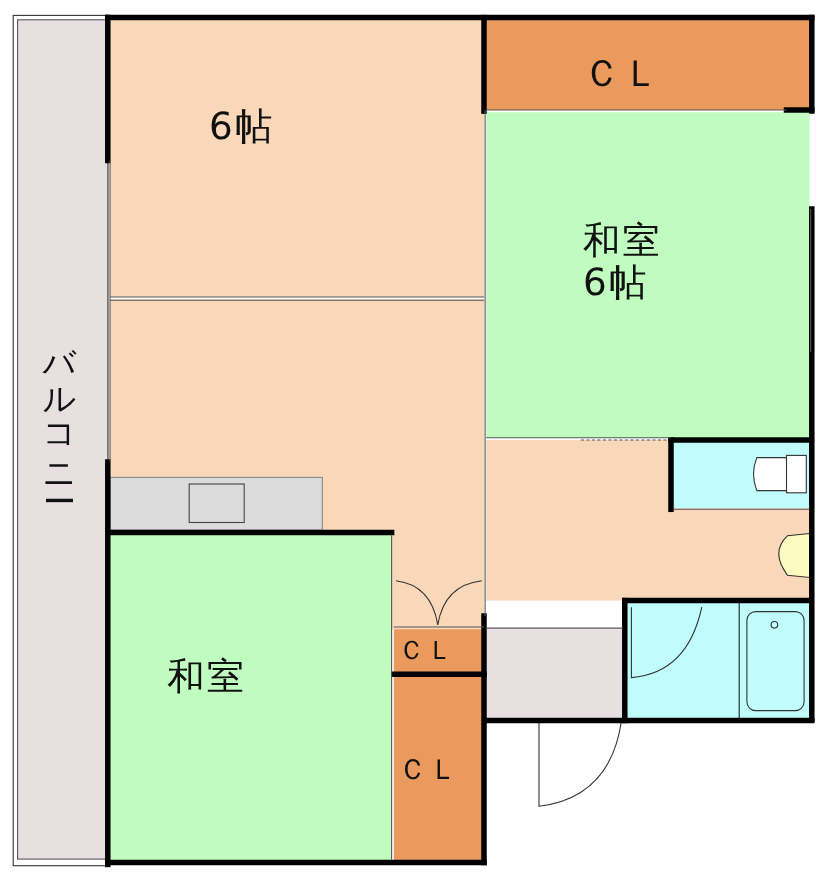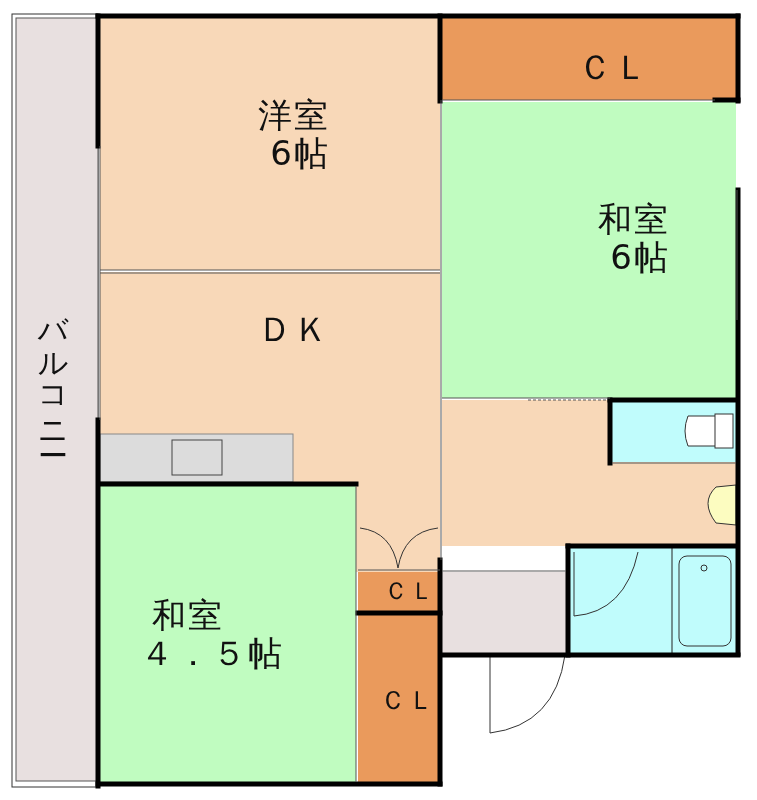--- a/index.html
+++ b/index.html
@@ -1,18 +1,18 @@
 <!DOCTYPE html>
 <html><head>
 <meta charset="utf-8">
 <style>
   html, body { margin: 0; padding: 0; background: #ffffff; }
   body { width: 757px; height: 800px; position: relative; overflow: hidden; font-family: "DejaVu Sans", sans-serif; }
   .plan { position: absolute; left: 0; top: 0; width: 757px; height: 800px; }
-  .room-label { position: absolute; text-align: right; color: #111; font-size: 34px; line-height: 38px; letter-spacing: 2px; }
+  .room-label { position: absolute; text-align: left; color: #111; font-size: 34px; line-height: 38px; letter-spacing: 2px; }
   .balcony-label { position: absolute; left: 28px; top: 296px; width: 46px; font-size: 30px; line-height: 42px; text-align: center; color: #111; writing-mode: vertical-rl; letter-spacing: 2px; }
 </style>
 </head>
 <body>
 
 <svg class="plan" width="757" height="800" viewBox="0 0 757 800" xmlns="http://www.w3.org/2000/svg">
 
   <g>
     <rect x="12" y="14" width="86" height="773" fill="#ffffff" stroke="#333" stroke-width="1"></rect>
     <rect x="16" y="18" width="82" height="763" fill="#e8e0e0" stroke="#555" stroke-width="1"></rect>
@@ -96,33 +96,30 @@
     <line x1="441" y1="100" x2="441" y2="560"></line>
     <line x1="100" y1="146" x2="100" y2="420"></line>
     <line x1="737" y1="190" x2="737" y2="320"></line>
   </g>
 
 </svg>
 
 <div class="balcony-label">バルコニー</div>
 
 <div class="room-label" style="left:190px;top:96px;width:140px;">
-  <div>洋室</div>
   <div>6帖</div>
 </div>
 
 <div class="room-label" style="left:200px;top:310px;width:130px;">
-  <div>ＤＫ</div>
 </div>
 
 <div class="room-label" style="left:530px;top:200px;width:140px;">
   <div>和室</div>
   <div>6帖</div>
 </div>
 
 <div class="room-label" style="left:140px;top:596px;width:190px;text-align:left;">
   <div style="padding-left:12px;">和室</div>
-  <div>４．５帖</div>
 </div>
 
 <div class="room-label" style="left:530px;top:48px;width:120px;font-size:34px;">ＣＬ</div>
 <div class="room-label" style="left:362px;top:575px;width:74px;font-size:24px;line-height:32px;">ＣＬ</div>
 <div class="room-label" style="left:362px;top:683px;width:74px;font-size:26px;line-height:34px;">ＣＬ</div>
 
 </body></html>

